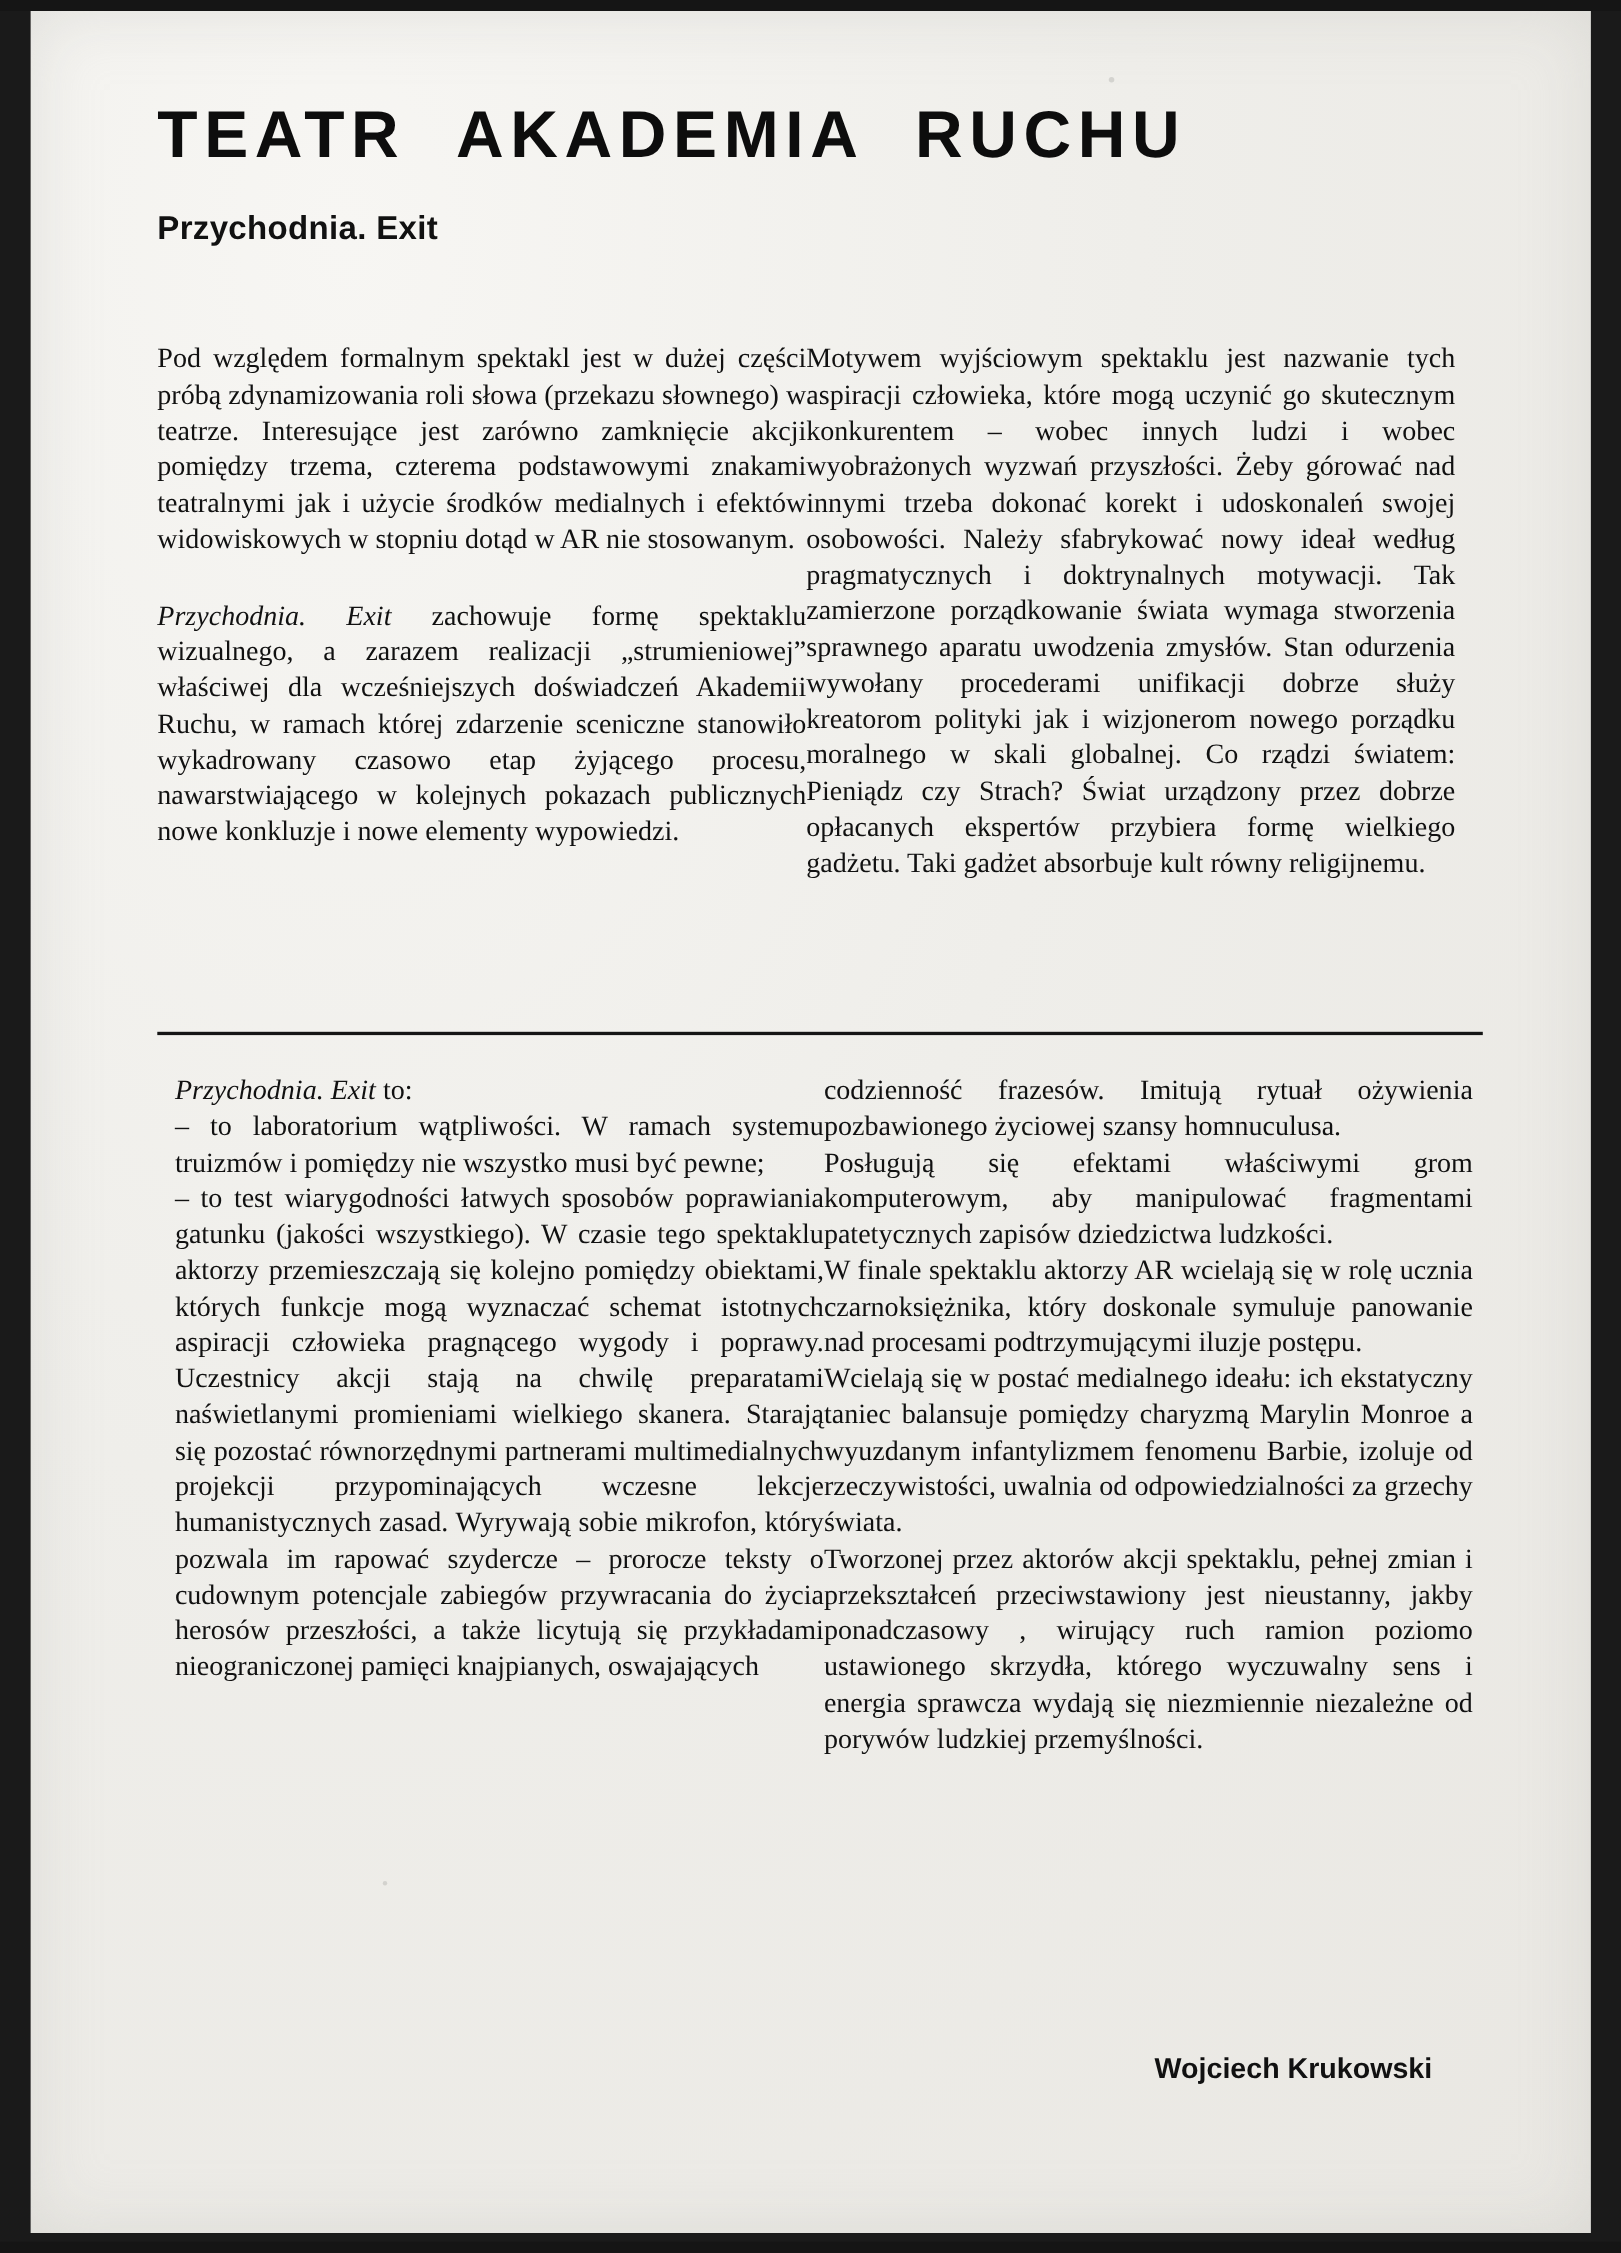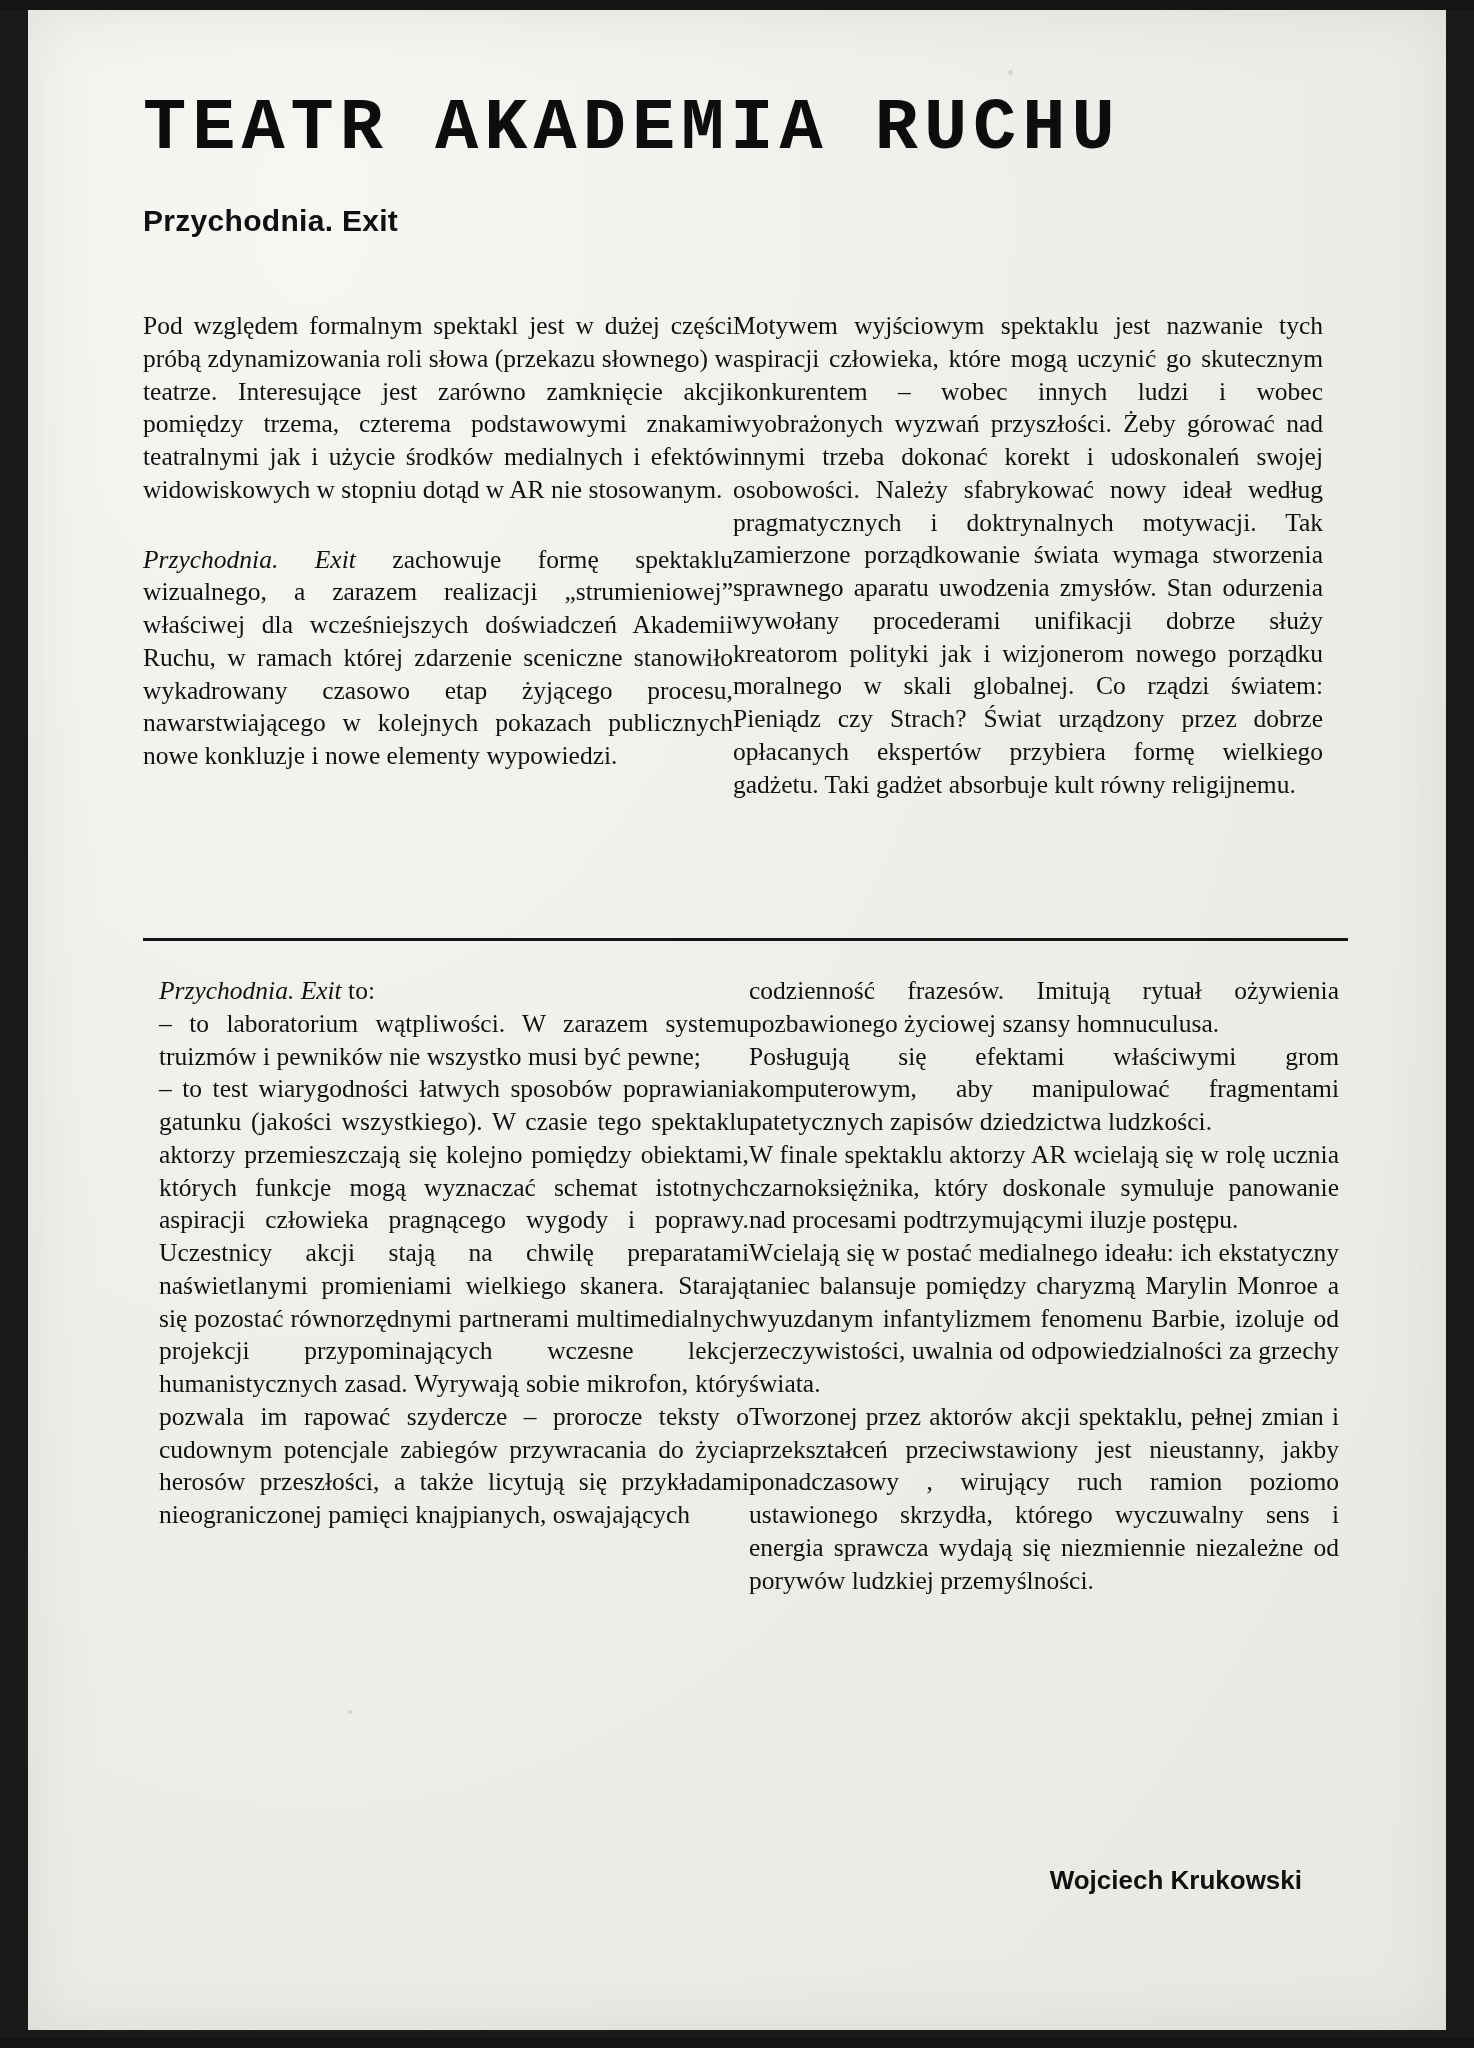--- a/index.html
+++ b/index.html
@@ -29,23 +29,23 @@
     left: 0; top: 0; right: 0; bottom: 0;
     padding: 0;
   }
   .header {
     position: absolute;
     left: 115px;
     top: 78px;
     width: 1200px;
   }
   .masthead {
-    font-family: Liberation Mono, monospace;
+    font-family: Liberation Sans, sans-serif;
     font-weight: bold;
-    font-size: 72px;
+    font-size: 60px;
     letter-spacing: 6px;
     color: #0d0d0d;
     white-space: nowrap;
   }
   .masthead .gap { display: inline-block; width: 46px; }
   .subtitle {
     font-family: "Liberation Sans", sans-serif;
     font-weight: bold;
     font-size: 30px;
     color: #111;
@@ -143,21 +143,21 @@
       <div class="col">
         <p>Motywem wyjściowym spektaklu jest nazwanie tych aspiracji człowieka, które mogą uczynić go skutecznym konkurentem – wobec innych ludzi i wobec wyobrażonych wyzwań przyszłości. Żeby górować nad innymi trzeba dokonać korekt i udoskonaleń swojej osobowości. Należy sfabrykować nowy ideał według pragmatycznych i doktrynalnych motywacji. Tak zamierzone porządkowanie świata wymaga stworzenia sprawnego aparatu uwodzenia zmysłów. Stan odurzenia wywołany procederami unifikacji dobrze służy kreatorom polityki jak i wizjonerom nowego porządku moralnego w skali globalnej. Co rządzi światem: Pieniądz czy Strach? Świat urządzony przez dobrze opłacanych ekspertów przybiera formę wielkiego gadżetu. Taki gadżet absorbuje kult równy religijnemu.</p>
       </div>
     </div>
 
     <div class="rule"></div>
 
     <div class="cols block-bottom">
       <div class="col">
         <p class="tight"><span class="ital">Przychodnia. Exit</span><span> to:</span></p>
-        <p class="tight">– to laboratorium wątpliwości. W zarazem systemu truizmów i pewników nie wszystko musi być pewne;</p>
+        <p class="tight">– to laboratorium wątpliwości. W ramach systemu truizmów i pomiędzy nie wszystko musi być pewne;</p>
         <p class="tight">– to test wiarygodności łatwych sposobów poprawiania gatunku (jakości wszystkiego). W czasie tego spektaklu aktorzy przemieszczają się kolejno pomiędzy obiektami, których funkcje mogą wyznaczać schemat istotnych aspiracji człowieka pragnącego wygody i poprawy. Uczestnicy akcji stają na chwilę preparatami naświetlanymi promieniami wielkiego skanera. Starają się pozostać równorzędnymi partnerami multimedialnych projekcji przypominających wczesne lekcje humanistycznych zasad. Wyrywają sobie mikrofon, który pozwala im rapować szydercze – prorocze teksty o cudownym potencjale zabiegów przywracania do życia herosów przeszłości, a także licytują się przykładami nieograniczonej pamięci knajpianych, oswajających</p>
       </div>
       <div class="col">
         <p class="tight">codzienność frazesów. Imitują rytuał ożywienia pozbawionego życiowej szansy homnuculusa.</p>
         <p class="tight">Posługują się efektami właściwymi grom komputerowym, aby manipulować fragmentami patetycznych zapisów dziedzictwa ludzkości.</p>
         <p class="tight">W finale spektaklu aktorzy AR wcielają się w rolę ucznia czarnoksiężnika, który doskonale symuluje panowanie nad procesami podtrzymującymi iluzje postępu.</p>
         <p class="tight">Wcielają się w postać medialnego ideału: ich ekstatyczny taniec balansuje pomiędzy charyzmą Marylin Monroe a wyuzdanym infantylizmem fenomenu Barbie, izoluje od rzeczywistości, uwalnia od odpowiedzialności za grzechy świata.</p>
         <p class="tight">Tworzonej przez aktorów akcji spektaklu, pełnej zmian i przekształceń przeciwstawiony jest nieustanny, jakby ponadczasowy , wirujący ruch ramion poziomo ustawionego skrzydła, którego wyczuwalny sens i energia sprawcza wydają się niezmiennie niezależne od porywów ludzkiej przemyślności.</p>
       </div>
     </div>

